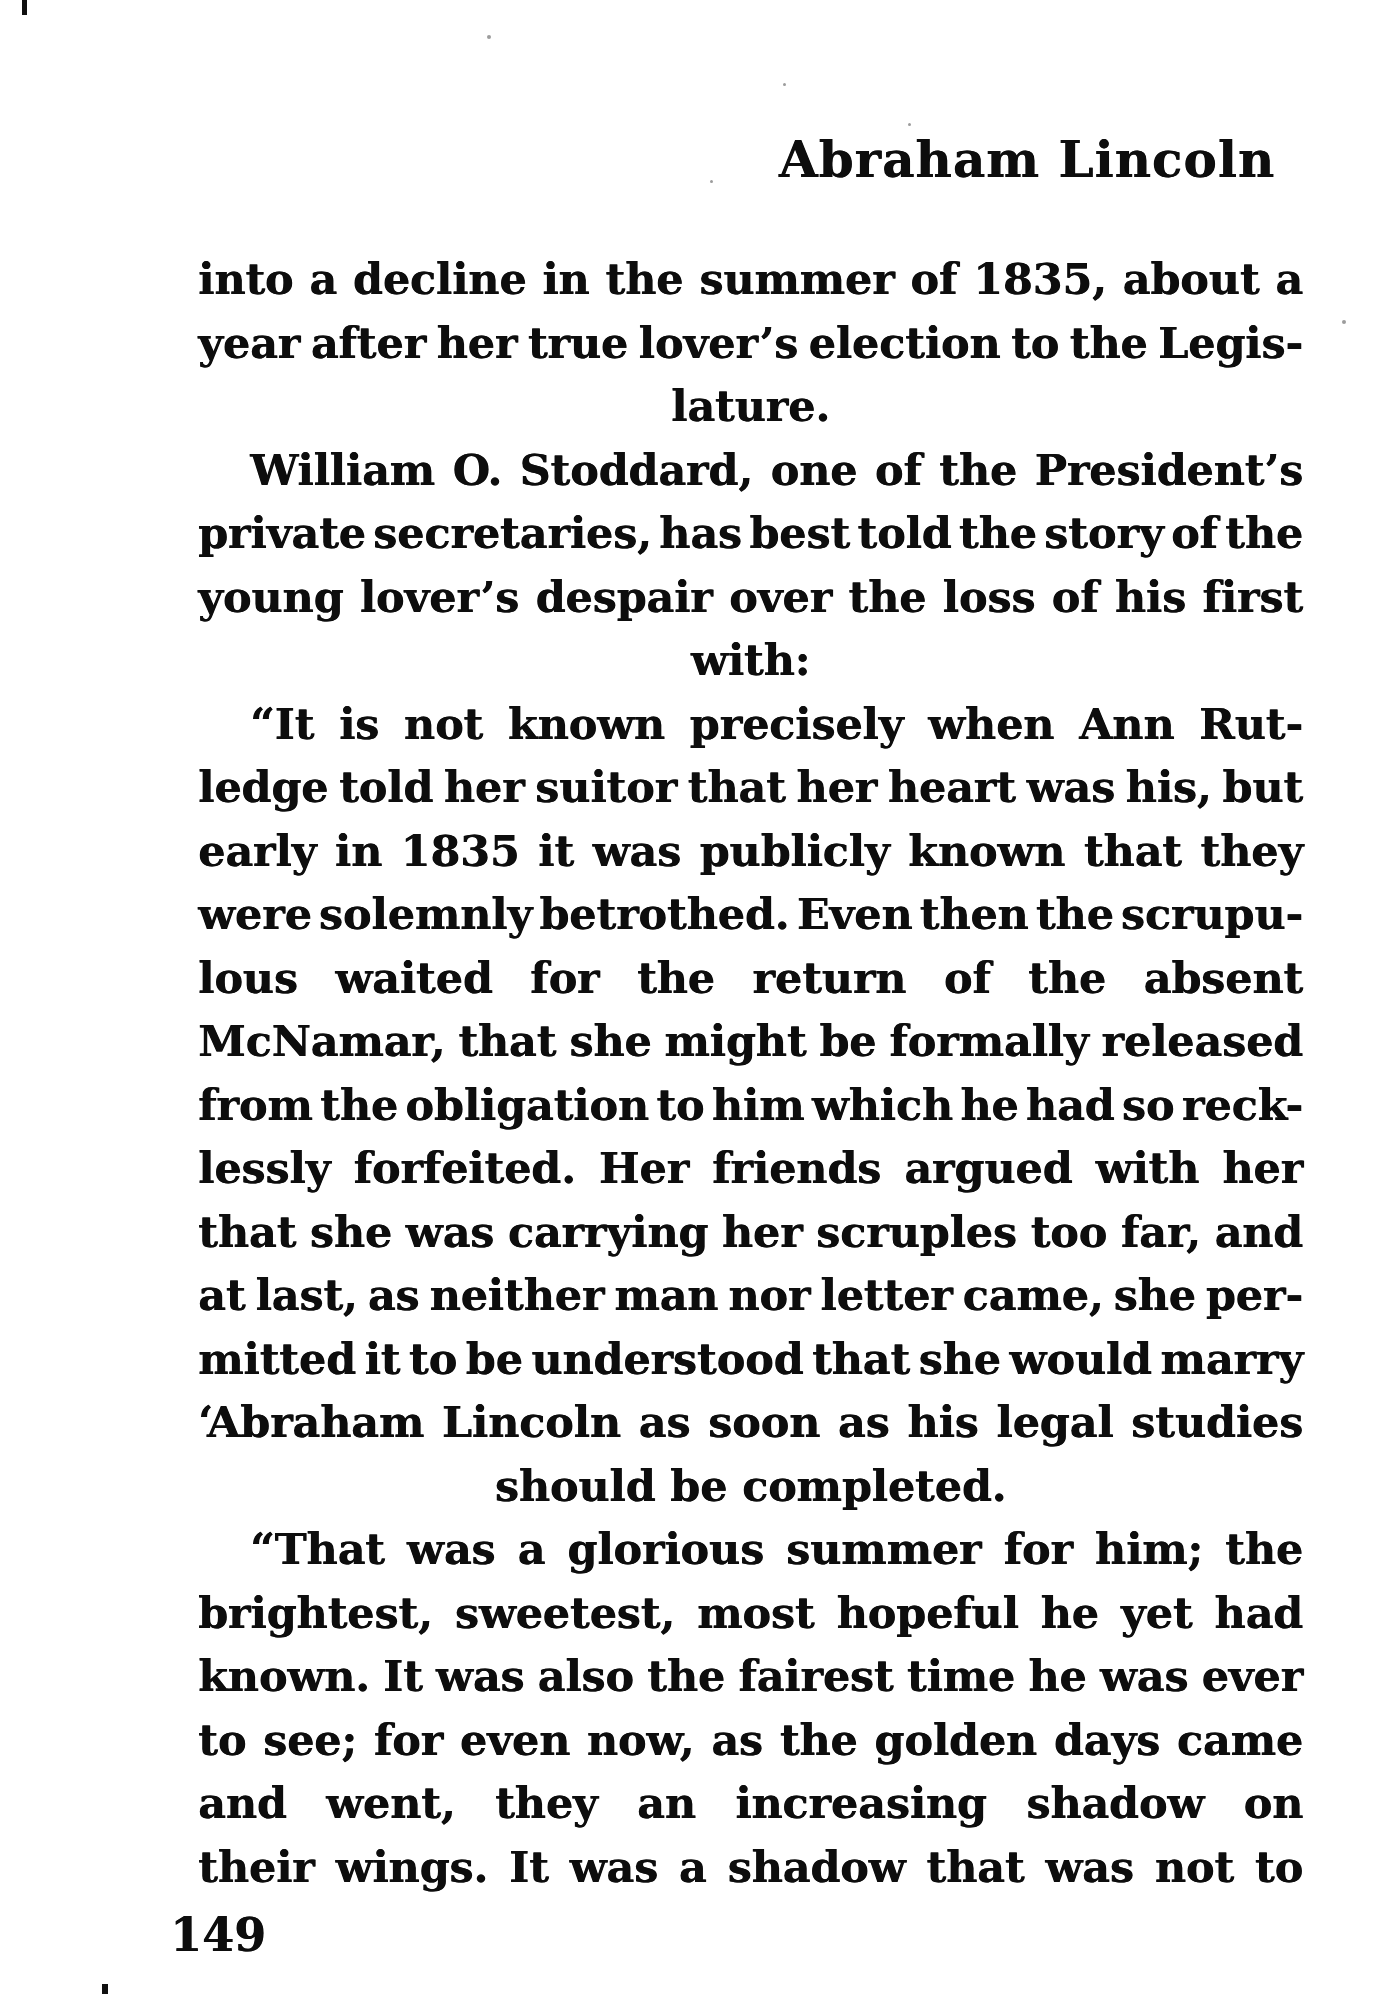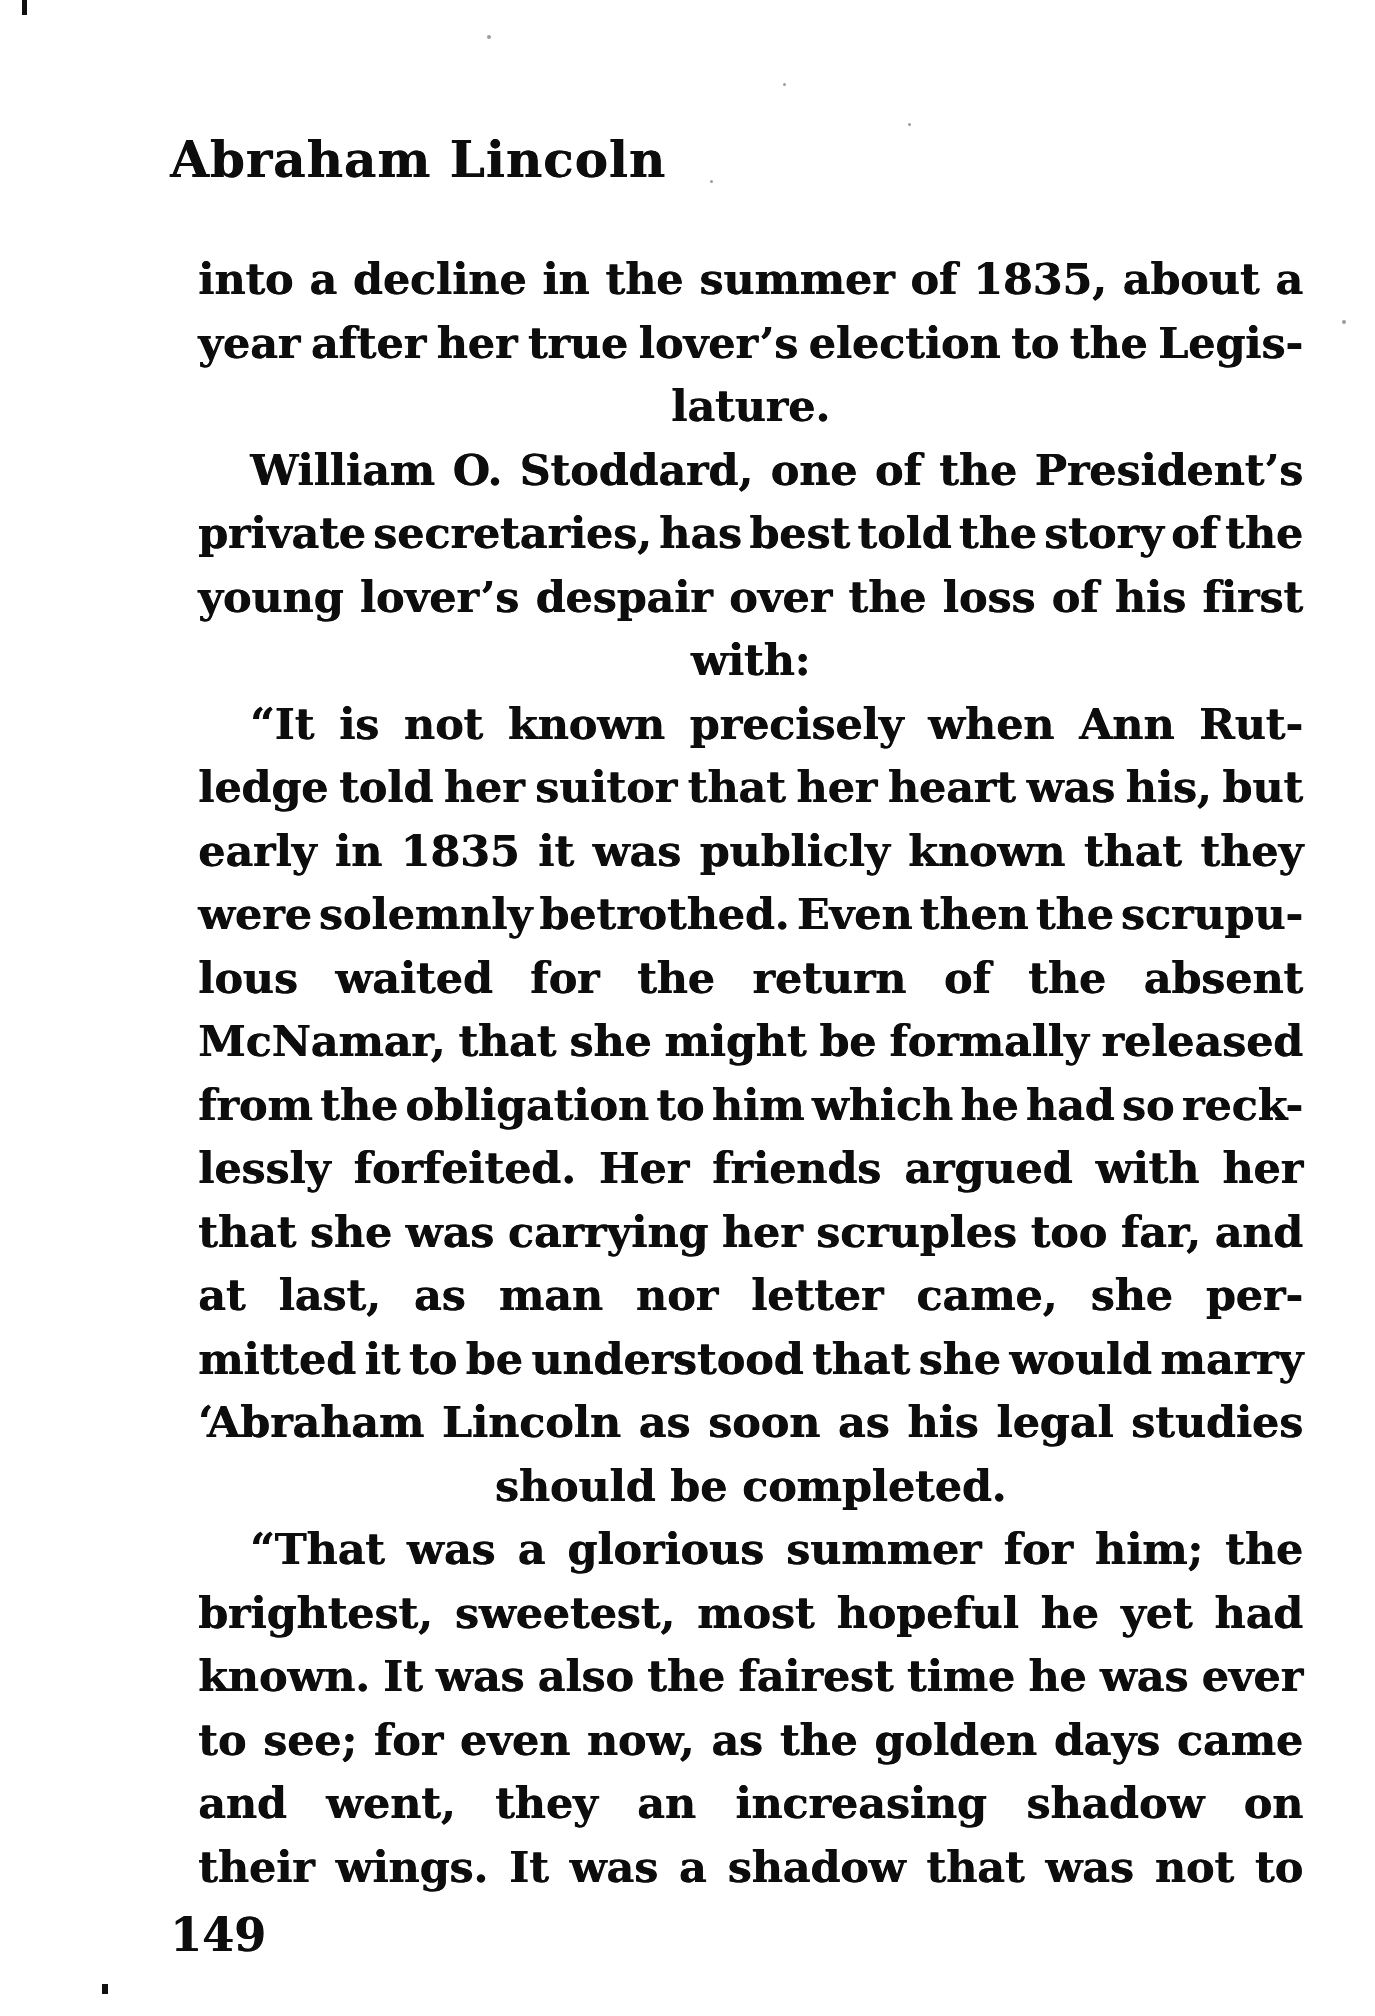--- a/index.html
+++ b/index.html
@@ -19,21 +19,21 @@
   }
   
   .title {
     position: absolute;
     left: 170px;
     width: 1105px;
     top: 128px;
     height: 64px;
     line-height: 64px;
     font-size: 50px;
-    text-align: left;
+    text-align: right;
     letter-spacing: 1px;
     text-shadow: 0.5px 0 0 currentColor;
     white-space: nowrap;
   }
   
   .body-text {
     position: absolute;
     left: 170px;
     top: 248px;
     width: 1105px;
@@ -249,20 +249,21 @@
         <span>her</span>
         <span>scruples</span>
         <span>too</span>
         <span>far,</span>
         <span>and</span>
       </div>
       <div class="line">
         <span>at</span>
         <span>last,</span>
         <span>as</span>
+        <span>neither</span>
         <span>man</span>
         <span>nor</span>
         <span>letter</span>
         <span>came,</span>
         <span>she</span>
         <span>per-</span>
       </div>
       <div class="line">
         <span>mitted</span>
         <span>it</span>

